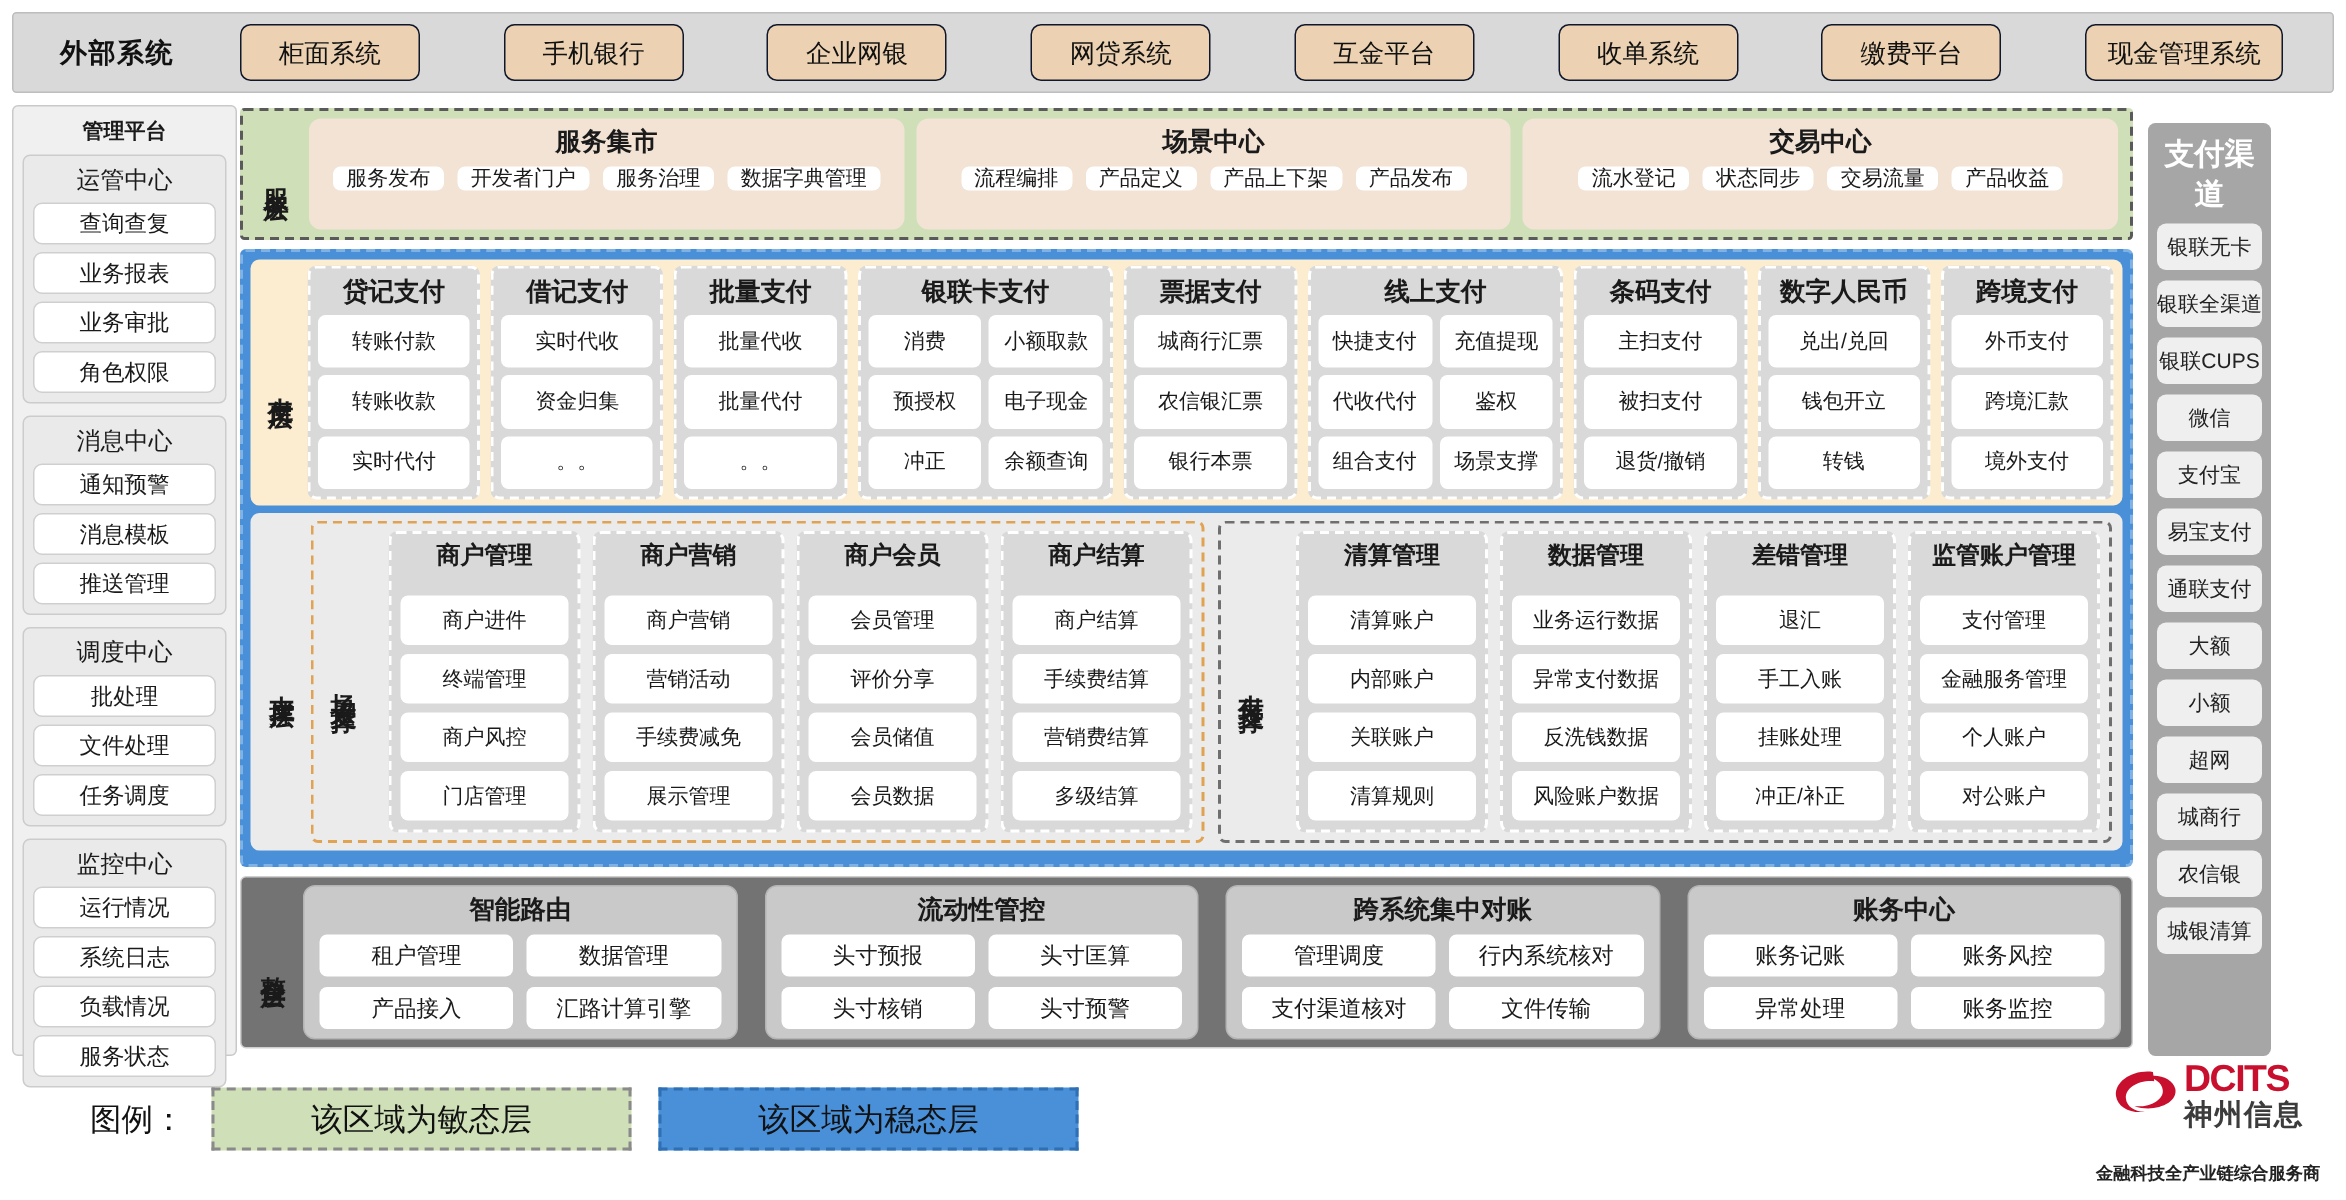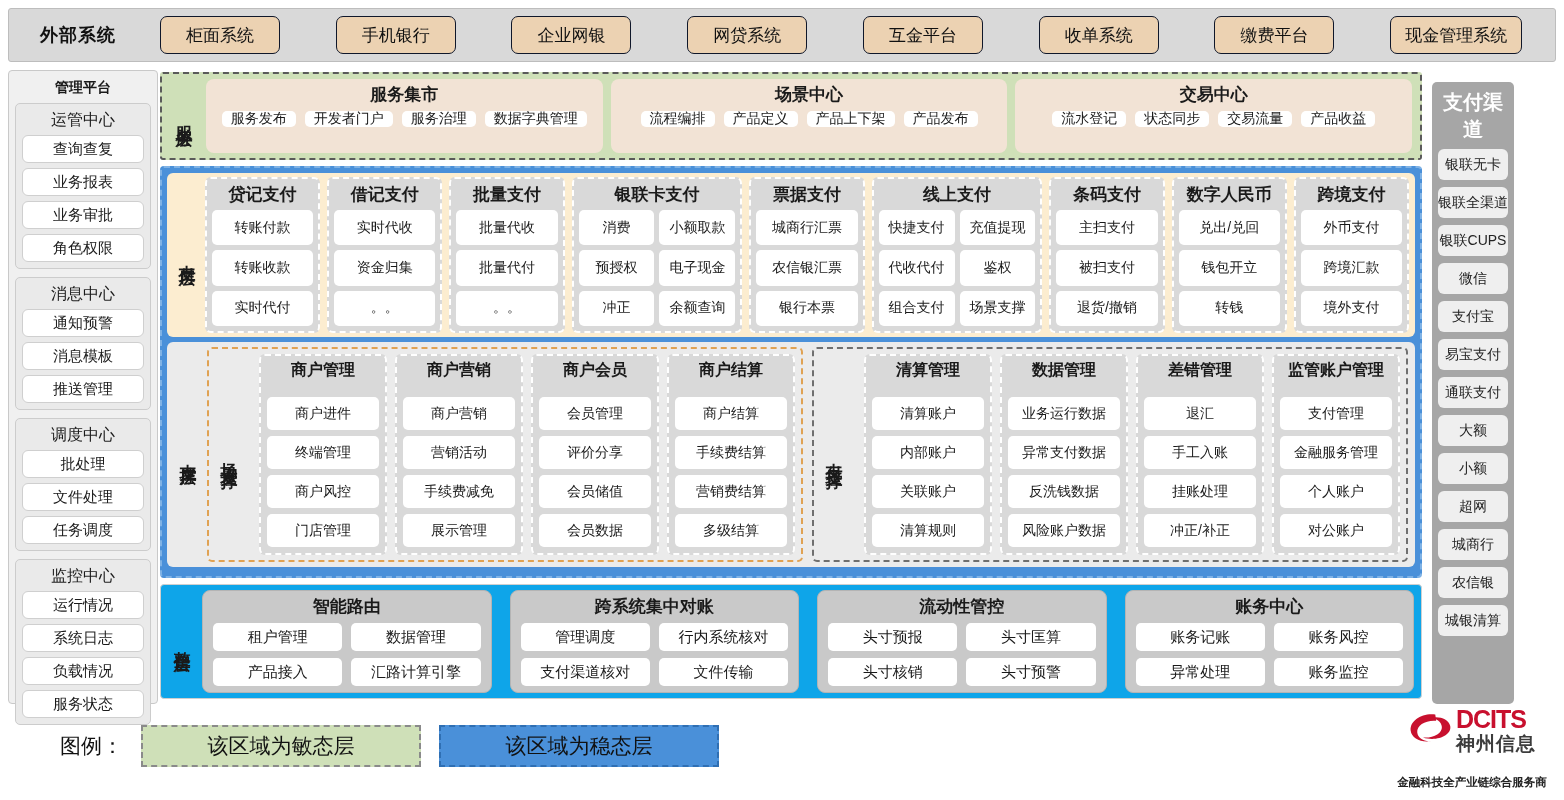--- a/index.html
+++ b/index.html
@@ -130,21 +130,21 @@
     flex:1;background:#d9d9d9;border:2px dashed #ffffff;border-radius:6px;
     box-sizing:border-box;padding:3px 6px 6px;display:flex;flex-direction:column;
   }
   .sg-title{font-weight:bold;font-size:16px;text-align:center;padding:1px 0 4px;white-space:nowrap;}
   .sg-cells{display:flex;flex-direction:column;gap:6px;flex:1;margin-top:12px;}
   .sg-cells .cell{flex:1;font-size:14px;}
 
   
   .integ{
     position:absolute;left:160px;top:584px;width:1262px;height:115px;
-    background:#0ea5e9;border:1px solid #cfcfcf;border-radius:4px;
+    background:#737373;border:1px solid #cfcfcf;border-radius:4px;
     box-sizing:border-box;padding:5px 7px;display:flex;align-items:stretch;gap:6px;
   }
   .integ-cols{flex:1;display:flex;gap:18px;align-items:stretch;}
   .integ-card{
     flex:1;background:#c9c9c9;border:1px solid #b4b4b4;border-radius:8px;
     box-sizing:border-box;padding:3px 10px 8px;display:flex;flex-direction:column;
   }
   .ic-title{font-weight:bold;font-size:17px;text-align:center;padding:1px 0 5px;}
   .ic-cells{display:grid;grid-template-columns:1fr 1fr;gap:7px 9px;flex:1;}
   .ic-cells .cell{font-size:15px;min-height:28px;}
@@ -456,35 +456,35 @@
         <div class="integ-card">
           <div class="ic-title">智能路由</div>
           <div class="ic-cells">
             <div class="cell">租户管理</div>
             <div class="cell">数据管理</div>
             <div class="cell">产品接入</div>
             <div class="cell">汇路计算引擎</div>
           </div>
         </div>
         <div class="integ-card">
+          <div class="ic-title">流动性管控</div>
+          <div class="ic-cells">
+            <div class="cell">头寸预报</div>
+            <div class="cell">头寸匡算</div>
+            <div class="cell">头寸核销</div>
+            <div class="cell">头寸预警</div>
+          </div>
+        </div>
+        <div class="integ-card">
           <div class="ic-title">跨系统集中对账</div>
           <div class="ic-cells">
             <div class="cell">管理调度</div>
             <div class="cell">行内系统核对</div>
             <div class="cell">支付渠道核对</div>
             <div class="cell">文件传输</div>
-          </div>
-        </div>
-        <div class="integ-card">
-          <div class="ic-title">流动性管控</div>
-          <div class="ic-cells">
-            <div class="cell">头寸预报</div>
-            <div class="cell">头寸匡算</div>
-            <div class="cell">头寸核销</div>
-            <div class="cell">头寸预警</div>
           </div>
         </div>
         <div class="integ-card">
           <div class="ic-title">账务中心</div>
           <div class="ic-cells">
             <div class="cell">账务记账</div>
             <div class="cell">账务风控</div>
             <div class="cell">异常处理</div>
             <div class="cell">账务监控</div>
           </div>

